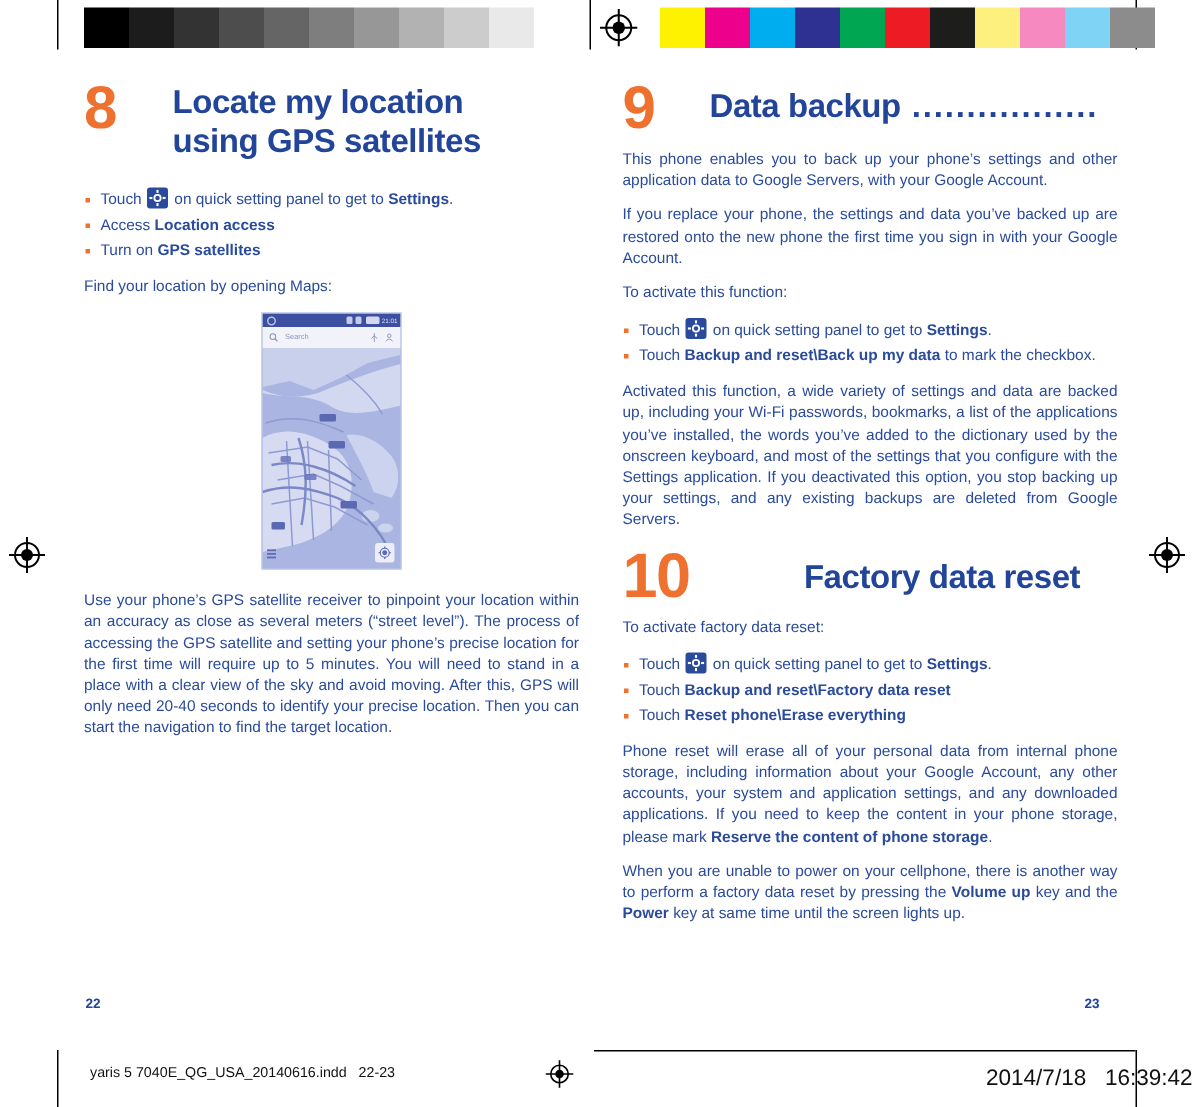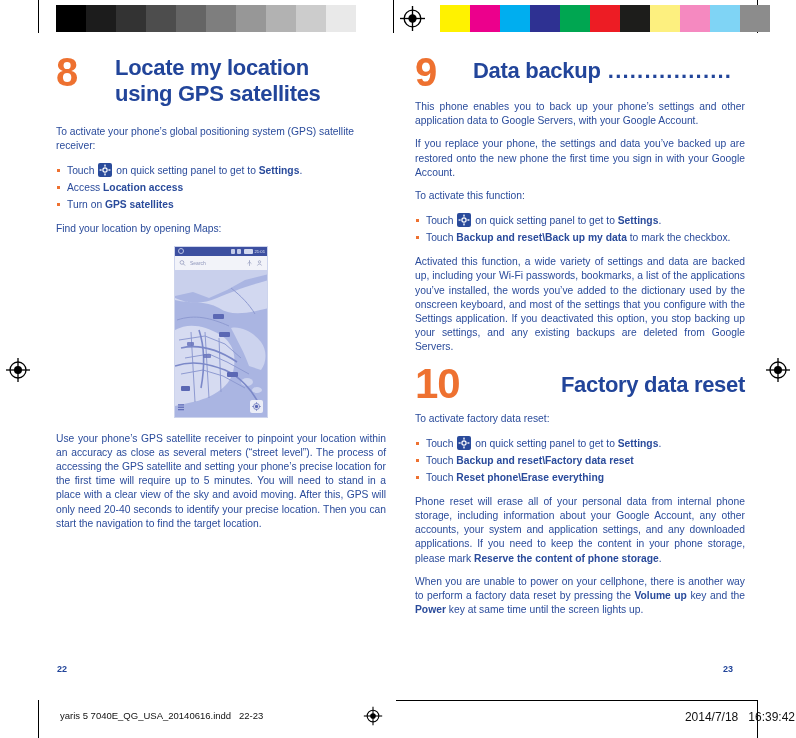--- a/index.html
+++ b/index.html
@@ -99,21 +99,21 @@
   }
   #ch9 { margin-bottom: 16px; }
   #ch8 { margin-bottom: 18px; }
   #ch10 {
     margin-top: 5px;
     margin-bottom: 14px;
   }
   #ch10 .chapter-title {
     margin-left: 96px;
     padding-top: 8px;
-    text-align: right;
+    text-align: center;
   }
   #ch10 .chapter-num { font-size: 42px; }
   .leader {
     letter-spacing: 1.2px;
   }
 
   
   p.body {
     font-size: 10.3px;
     line-height: 14.2px;
@@ -271,21 +271,21 @@
   #footer-file {
     position: absolute;
     left: 60px; top: 10px;
     font-size: 9.5px;
     color: #111;
     white-space: pre;
   }
   #footer-date {
     position: absolute;
     right: 37px; top: 10px;
-    font-size: 12px;
+    font-size: 15px;
     color: #111;
     white-space: pre;
   }
   #reg-footer {
     position: absolute;
     left: 363px; top: 6px;
     width: 20px; height: 20px;
   }
 </style>
 </head>
@@ -348,21 +348,20 @@
 <div class="page" id="page-left">
 
   <div class="chapter" id="ch8">
     <span class="chapter-num">8</span>
     <div class="chapter-title">
       <span>Locate my location</span><br>
       <span>using </span><span>GPS satellites</span>
     </div>
   </div>
 
-  <p class="body lead">To activate your phone’s global positioning system (GPS) satellite receiver:</p>
 
   <ul class="bullets">
     <li>
       <span>Touch </span><span class="gear-icon"><svg viewBox="0 0 14 14" width="14" height="14">
             <g fill="#ffffff">
               <circle cx="7" cy="7" r="2.1" fill="none" stroke="#fff" stroke-width="1.2"></circle>
               <rect x="6.3" y="1.6" width="1.4" height="2"></rect>
               <rect x="6.3" y="10.4" width="1.4" height="2"></rect>
               <rect x="1.6" y="6.3" width="2" height="1.4"></rect>
               <rect x="10.4" y="6.3" width="2" height="1.4"></rect>

